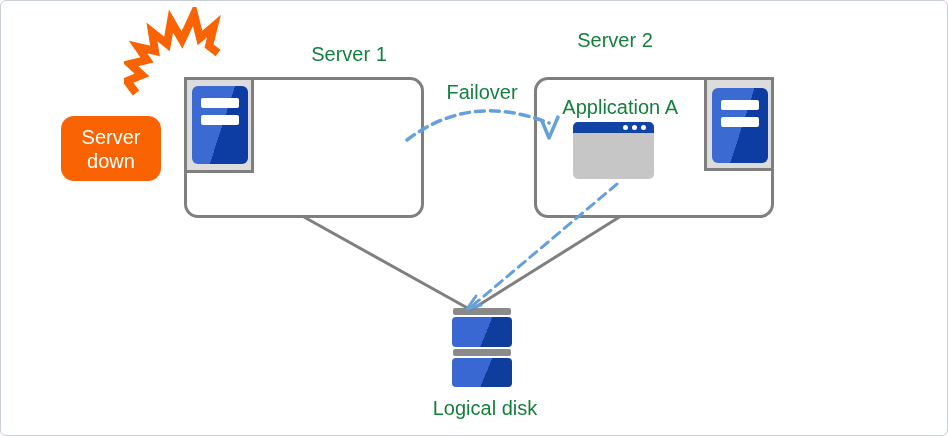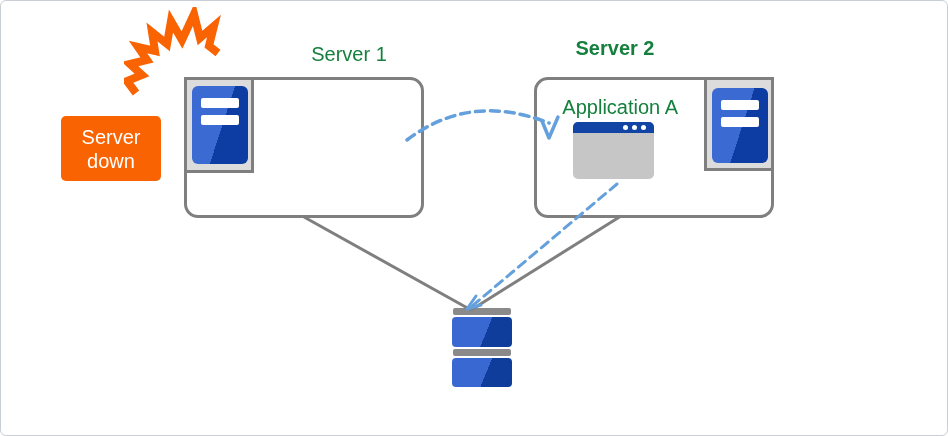--- a/index.html
+++ b/index.html
@@ -31,21 +31,21 @@
   }
   .tower .slot{
     position:absolute; left:9px; width:38px; height:10px;
     background:#fff; border-radius:2px;
   }
   .tower .slot1{top:12px;}
   .tower .slot2{top:29px;}
   
   .badge{
     position:absolute; left:60px; top:115px; width:100px; height:65px;
-    background:#f96302; border-radius:5px; color:#fff;
+    background:#f96302; border-radius:13px; color:#fff;
     display:flex; align-items:center; justify-content:center;
     font-size:20px; line-height:1.2; text-align:center;
   }
   .badge span{display:block; width:70px; white-space:normal;}
   
   .app-window{
     position:absolute; left:572px; top:121px; width:81px; height:57px;
     border-radius:5px; background:#c6c6c6; overflow:hidden;
   }
   .app-titlebar{
@@ -89,45 +89,47 @@
 
   <div class="label" style="left:283px; top:42px; width:130px;">Server 1</div>
   <div class="server-box" style="left:183px; top:76px;"></div>
   <div class="server-panel" style="left:183px; top:76px;">
     <div class="tower">
       <div class="slot slot1"></div>
       <div class="slot slot2"></div>
     </div>
   </div>
 
-  <div class="label" style="left:549px; top:36px; width:130px;font-weight:bold;">Server 2</div>
+  <div class="label" style="left:549px; top:28px; width:130px;">Server 2</div>
   <div class="server-box" style="left:533px; top:76px;"></div>
   <div class="server-panel" style="left:703px; top:76px; height:94px;">
     <div class="tower" style="top:8px; height:75px;">
       <div class="slot slot1"></div>
       <div class="slot slot2"></div>
     </div>
   </div>
 
   <div class="label" style="left:547px; top:95px; width:130px;text-align:right;">Application A</div>
   <div class="app-window">
     <div class="app-titlebar">
       <span class="dot" style="right:26px;"></span>
       <span class="dot" style="right:17px;"></span>
       <span class="dot" style="right:8px;"></span>
     </div>
   </div>
 
+  <div class="label" style="left:421px; top:80px; width:120px;">Failover</div>
 
   <div class="disk">
     <div class="platter-cap" style="top:0;"></div>
     <div class="platter" style="top:9px;  height:30px;"></div>
     <div class="platter-cap" style="top:41px;"></div>
     <div class="platter" style="top:50px; height:29px;"></div>
   </div>
+  <div class="label" style="left:414px; top:396px; width:140px;">Logical disk</div>
 
   <svg class="overlay" viewBox="0 0 946 434">
 
     <path d="M 303 216 L 470 309" fill="none" stroke="#7f7f7f" stroke-width="3"></path>
     <path d="M 620 215 L 470 309" fill="none" stroke="#7f7f7f" stroke-width="3"></path>
 
     <path d="M 406 139 Q 469 91 548 122" fill="none" stroke="#64a0dc" stroke-width="3.5" stroke-dasharray="9 6" stroke-linecap="round"></path>
     <path d="M 541 120 L 548 137 L 557 116" fill="none" stroke="#64a0dc" stroke-width="3.5" stroke-linecap="round" stroke-linejoin="round"></path>
 
     <path d="M 616 183 L 470 306" fill="none" stroke="#64a0dc" stroke-width="3" stroke-dasharray="9 6" stroke-linecap="round"></path>

